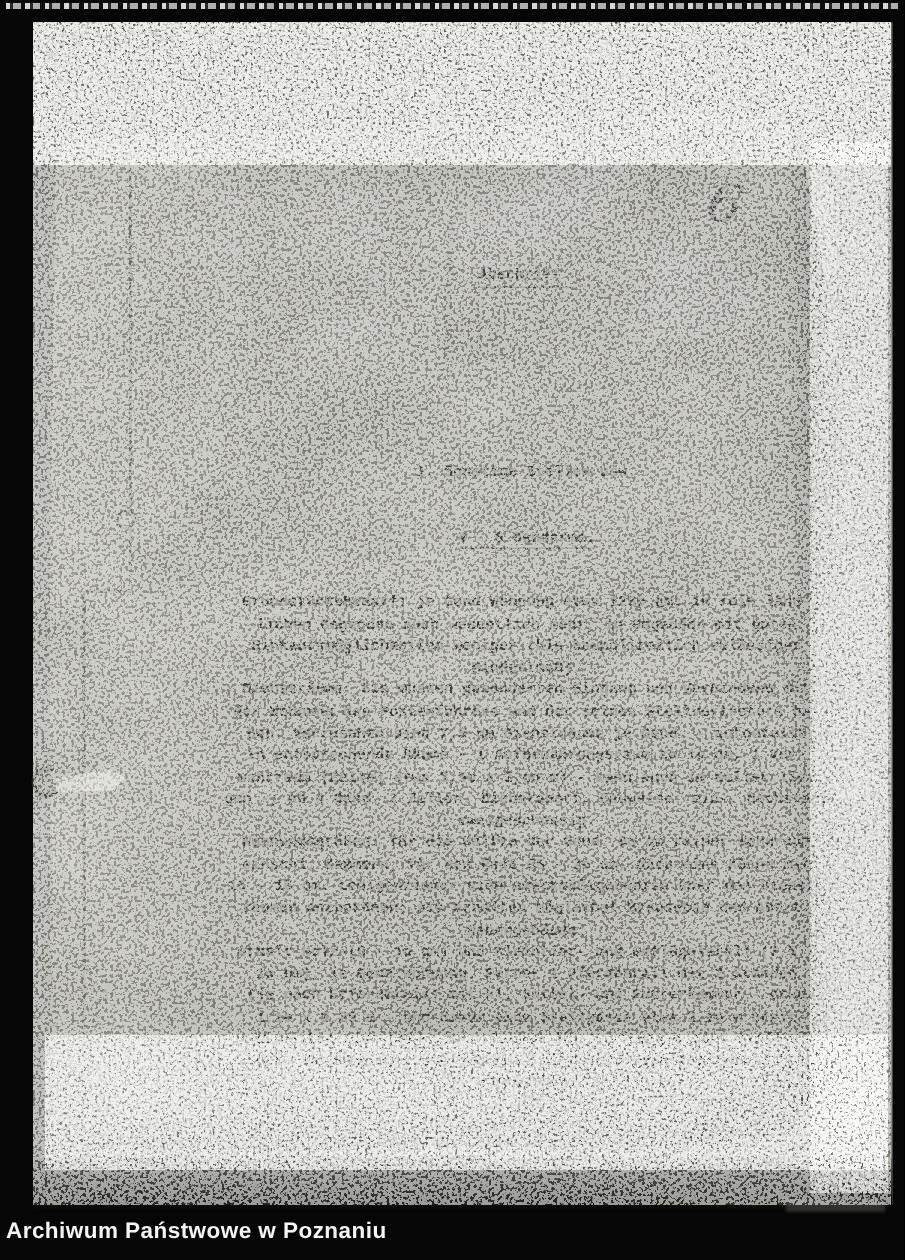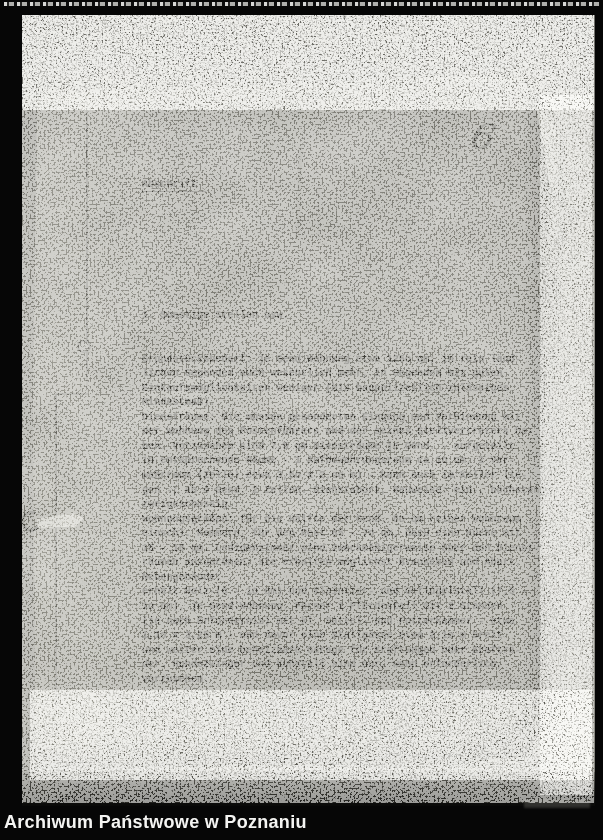--- a/index.html
+++ b/index.html
@@ -67,37 +67,37 @@
 
   
   .page-number{position:absolute;left:472px;top:116px;z-index:5;
     font-family:"DejaVu Serif",serif;font-style:italic;font-weight:400;font-size:36px;color:#45443f;
     transform:rotate(13deg);text-shadow:0 0 1px rgba(69,68,63,.6);}
 
   
   .doc-text{position:absolute;left:142px;top:149px;width:418px;z-index:5;
     font-family:"Liberation Mono","DejaVu Sans Mono",monospace;font-weight:700;
     font-size:10.2px;line-height:14.55px;color:#33322d;white-space:pre;
-    text-shadow:0 0 1px rgba(51,50,45,.55);filter:blur(.2px);}
+    text-shadow:0 0 1px rgba(51,50,45,.55);filter:blur(.2px);text-align:center;}
   .t-row{min-height:14.55px;}
   .u{border-bottom:1.2px solid rgba(47,46,41,.85);padding-bottom:.5px;}
   .u-pad{padding-right:9px;}
 
   
   .dotted-line{position:absolute;left:32px;top:768px;width:560px;height:2.4px;z-index:6;opacity:.8;
     background:repeating-linear-gradient(90deg,rgba(248,248,243,.95) 0 1.6px,transparent 1.6px 7.5px);}
   .bottom-band{position:absolute;left:22px;top:772px;width:573px;height:34px;z-index:6;
     background:linear-gradient(180deg,rgba(72,71,66,.5),rgba(28,28,25,.85) 65%,#090908);}
   .smudge{position:absolute;left:524px;top:799px;width:66px;height:9px;z-index:6;
     background:rgba(182,181,172,.22);filter:blur(1.2px);}
 
   .grain{position:absolute;left:0;top:0;z-index:7;pointer-events:none;}
 
   .watermark{position:absolute;left:4px;top:812px;z-index:8;
-    font-family:"Liberation Sans",sans-serif;font-weight:700;font-size:18px;
+    font-family:"Liberation Sans",sans-serif;font-weight:700;font-size:15px;
     letter-spacing:.3px;color:#f4f4f2;}
 </style>
 </head>
 <body>
 
 <div class="frame">
 
   <div class="top-light"></div>
   <div class="back-sheet"></div>
   <div class="right-strip"></div>
@@ -121,20 +121,21 @@
   <div class="tab-ring"></div>
   <div class="white-tab"></div>
 
   <div class="page-number">6</div>
 
   <div class="doc-text">
     <div class="t-row"><span class="u u-pad">Abschrift</span></div>
     <div class="t-row"></div>
     <div class="t-row"></div>
     <div class="t-row">1. Sonstige Stellen usw.</div>
+    <div class="t-row"><span class="u">4 - 5 Gendarme.</span></div>
     <div><div class="t-row">Grundstücksbedarf: je Gend.Wohnung etwa 125o qm; in rein länd-</div><div class="t-row">lichen Gegenden auch wesentlich mehr, in Gegenden mit guten</div><div class="t-row">Einkaufsmöglichkeiten weniger (bis baupolizeilich zulässiges</div><div class="t-row">Mindestmaß).</div><div class="t-row">Diensträume: Sie müssen gesonderten Eingang und Verbindung mit</div><div class="t-row">der Wohnung des Postenführers und der seines Stellvertreters ha-</div><div class="t-row">ben. Vorzusehen sind 7,5 qm Diensträume je Gend. - aufgeteilt</div><div class="t-row">in entsprechende Räume - 1 Aufbewahrungsraum ca.1o qm, 1 Ver-</div><div class="t-row">wahrraum (Zelle) etwa 3,5o x 2,oo m) - kann auch im Keller lie-</div><div class="t-row">gen -; ab 4 Gend. 2 Zellen. Dienstabort, Bauweise: ein-, höchstens</div><div class="t-row">zweigeschossig.</div><div class="t-row">Wohnungsgrößen: für die Hälfte der Gend. 8o qm reiner Wohnraum</div><div class="t-row">einschl. Kammern, für den Rest 65 - 7o qm, dazu eine Küche mit</div><div class="t-row">15 - 16 qm. Ledigenzimmer sind zweckmäßigerweise über den Dienst-</div><div class="t-row">räumen anzuordnen; sie erhalten möglichst Brausebad und Abort.</div><div class="t-row">Nebengebäude:</div><div class="t-row">erhält Holz-(6 - 1o qm) und Kleintier- und Geflügelstall (7,5 -</div><div class="t-row">1o qm), je Gend.Wohnung. Ferner 1 Pferdestall mit 2 Ständen</div><div class="t-row">(je nach Erfordernis) mit kl. Sattel- und Futterkammer - etwa</div><div class="t-row">1,1o x 3,25 m - und davor eine Stallgasse etwa 2,1o m breit</div><div class="t-row">und weiter eine beheizbare Garage für Kraftwagen oder Krafträ-</div><div class="t-row">der. Hundezwinger und Kuhstall sind nur, wenn erforderlich,</div><div class="t-row">vorzusehen.</div></div>
   </div>
 
   <div class="dotted-line"></div>
   <div class="bottom-band"></div>
   <div class="smudge"></div>
 
   <svg class="grain" width="603" height="840">
     <defs>
       <filter id="f-mottle" x="0" y="0" width="100%" height="100%">

